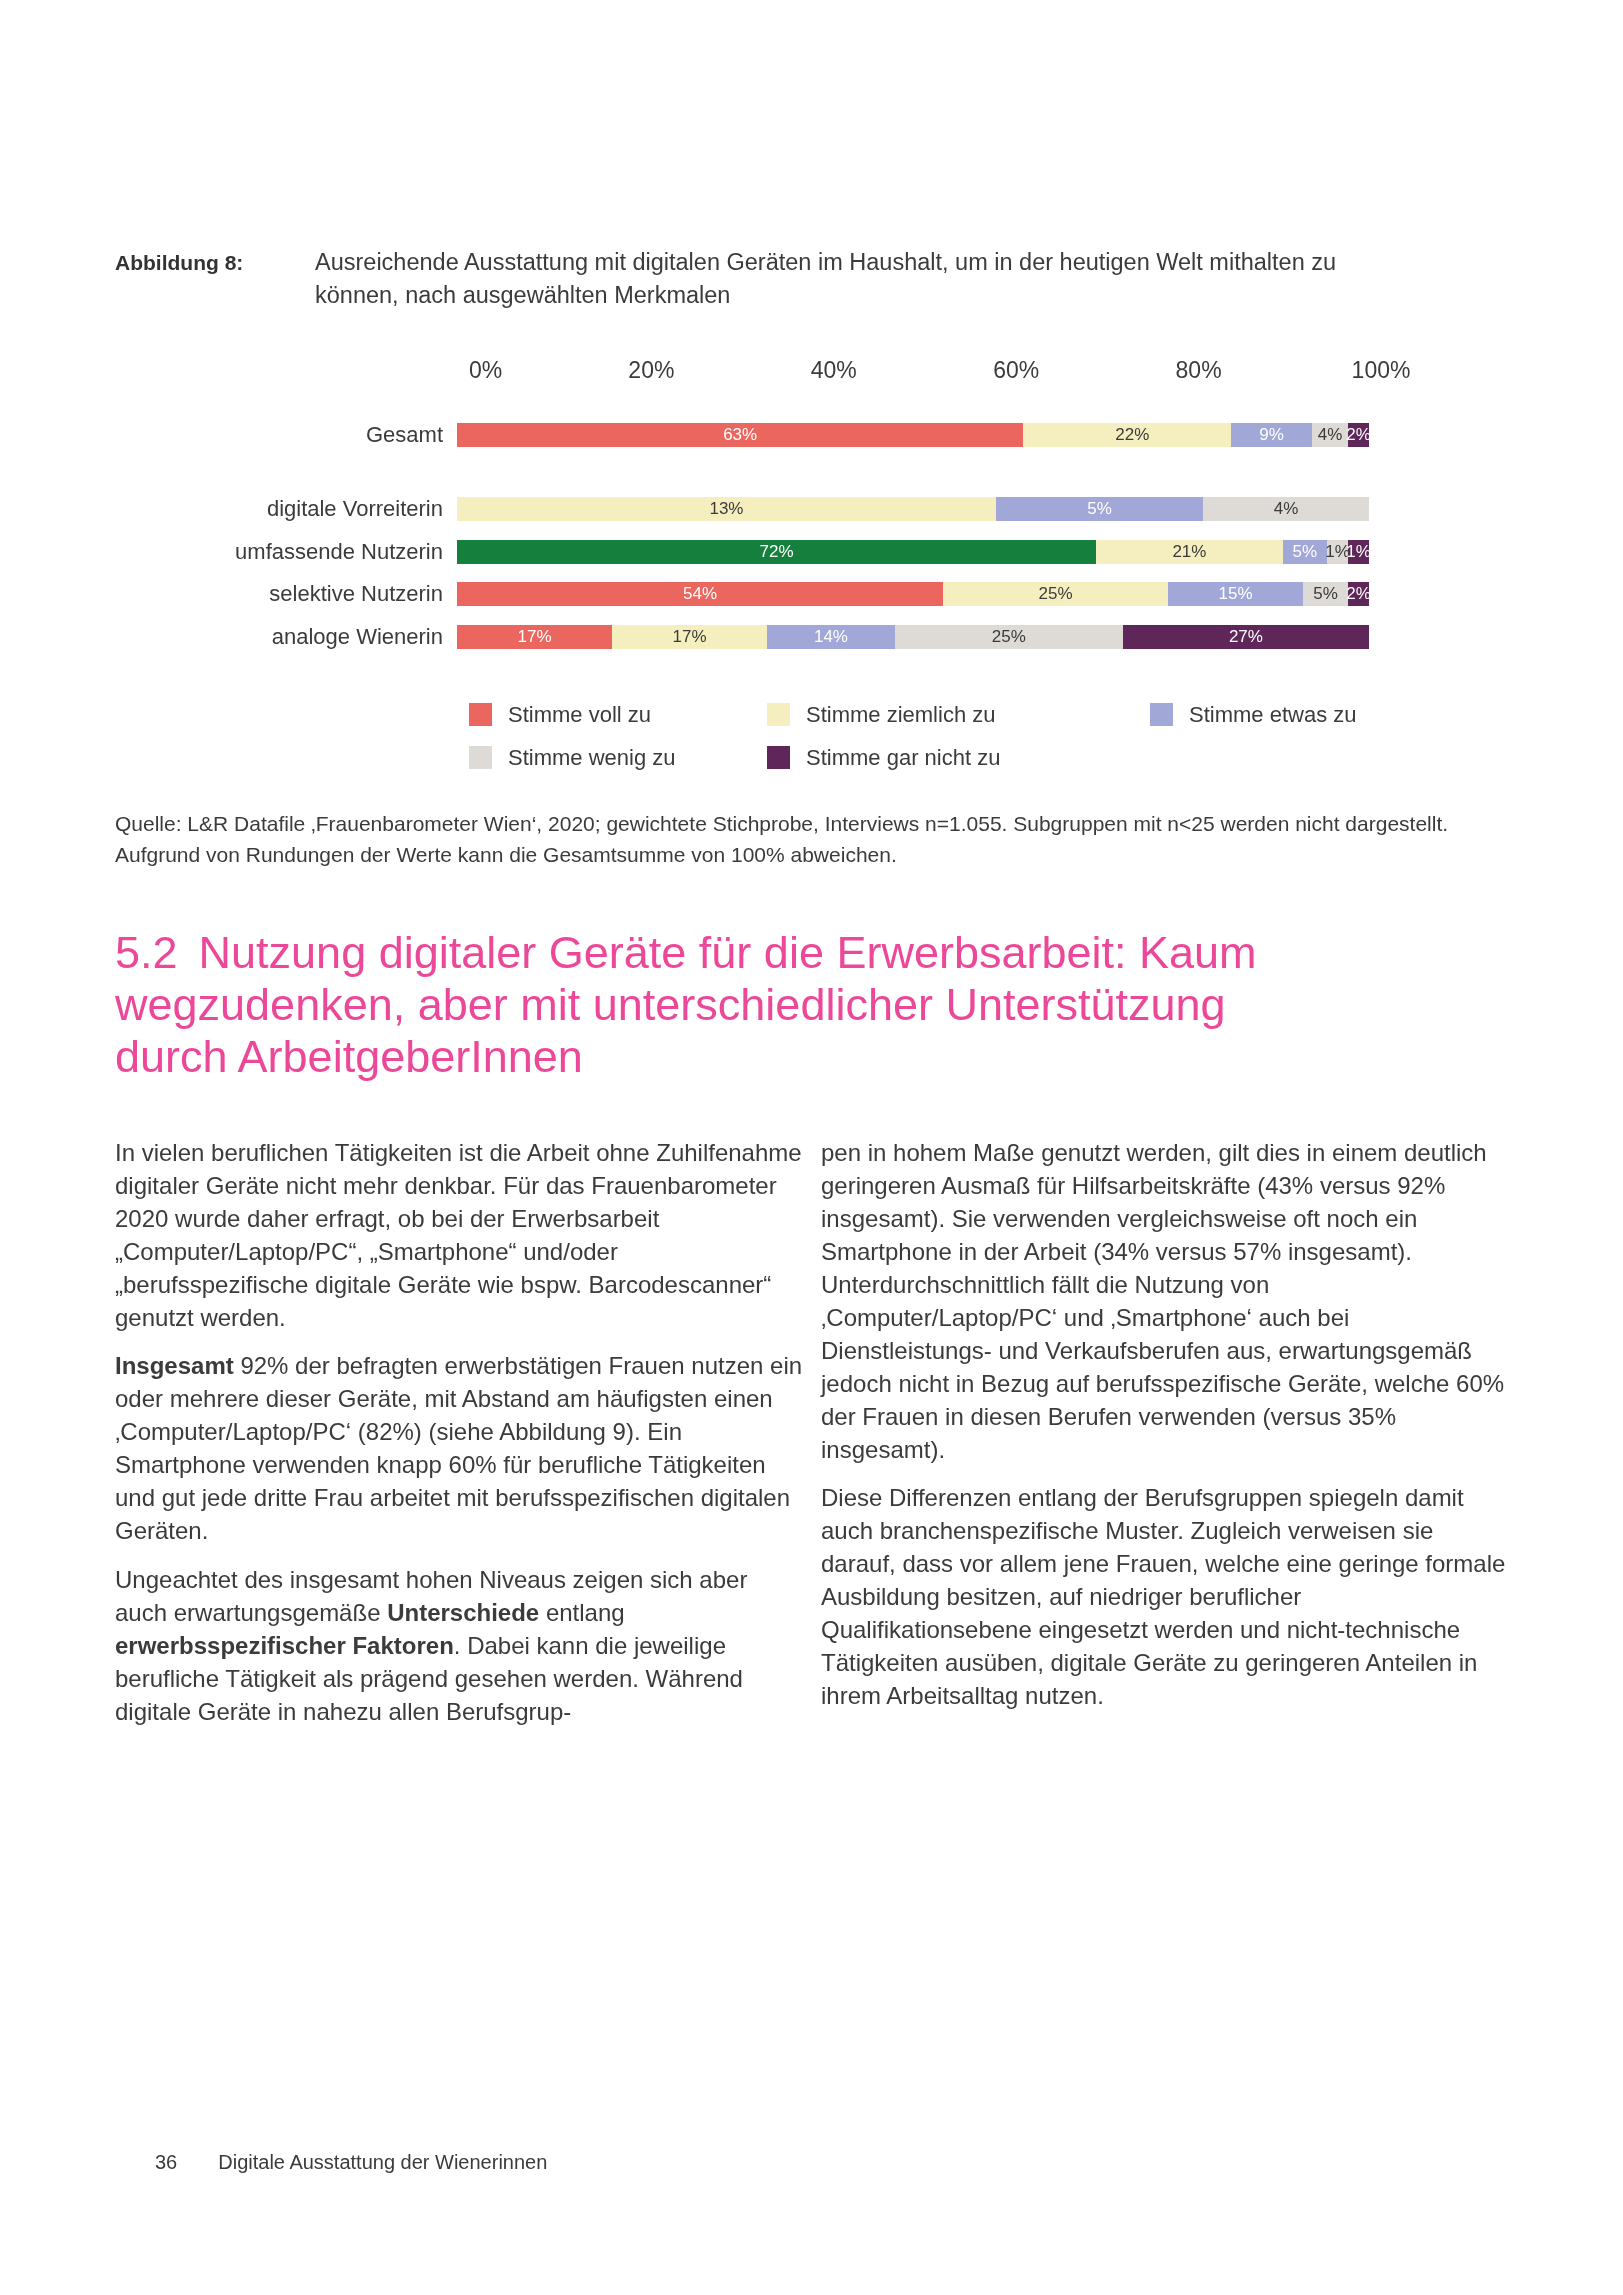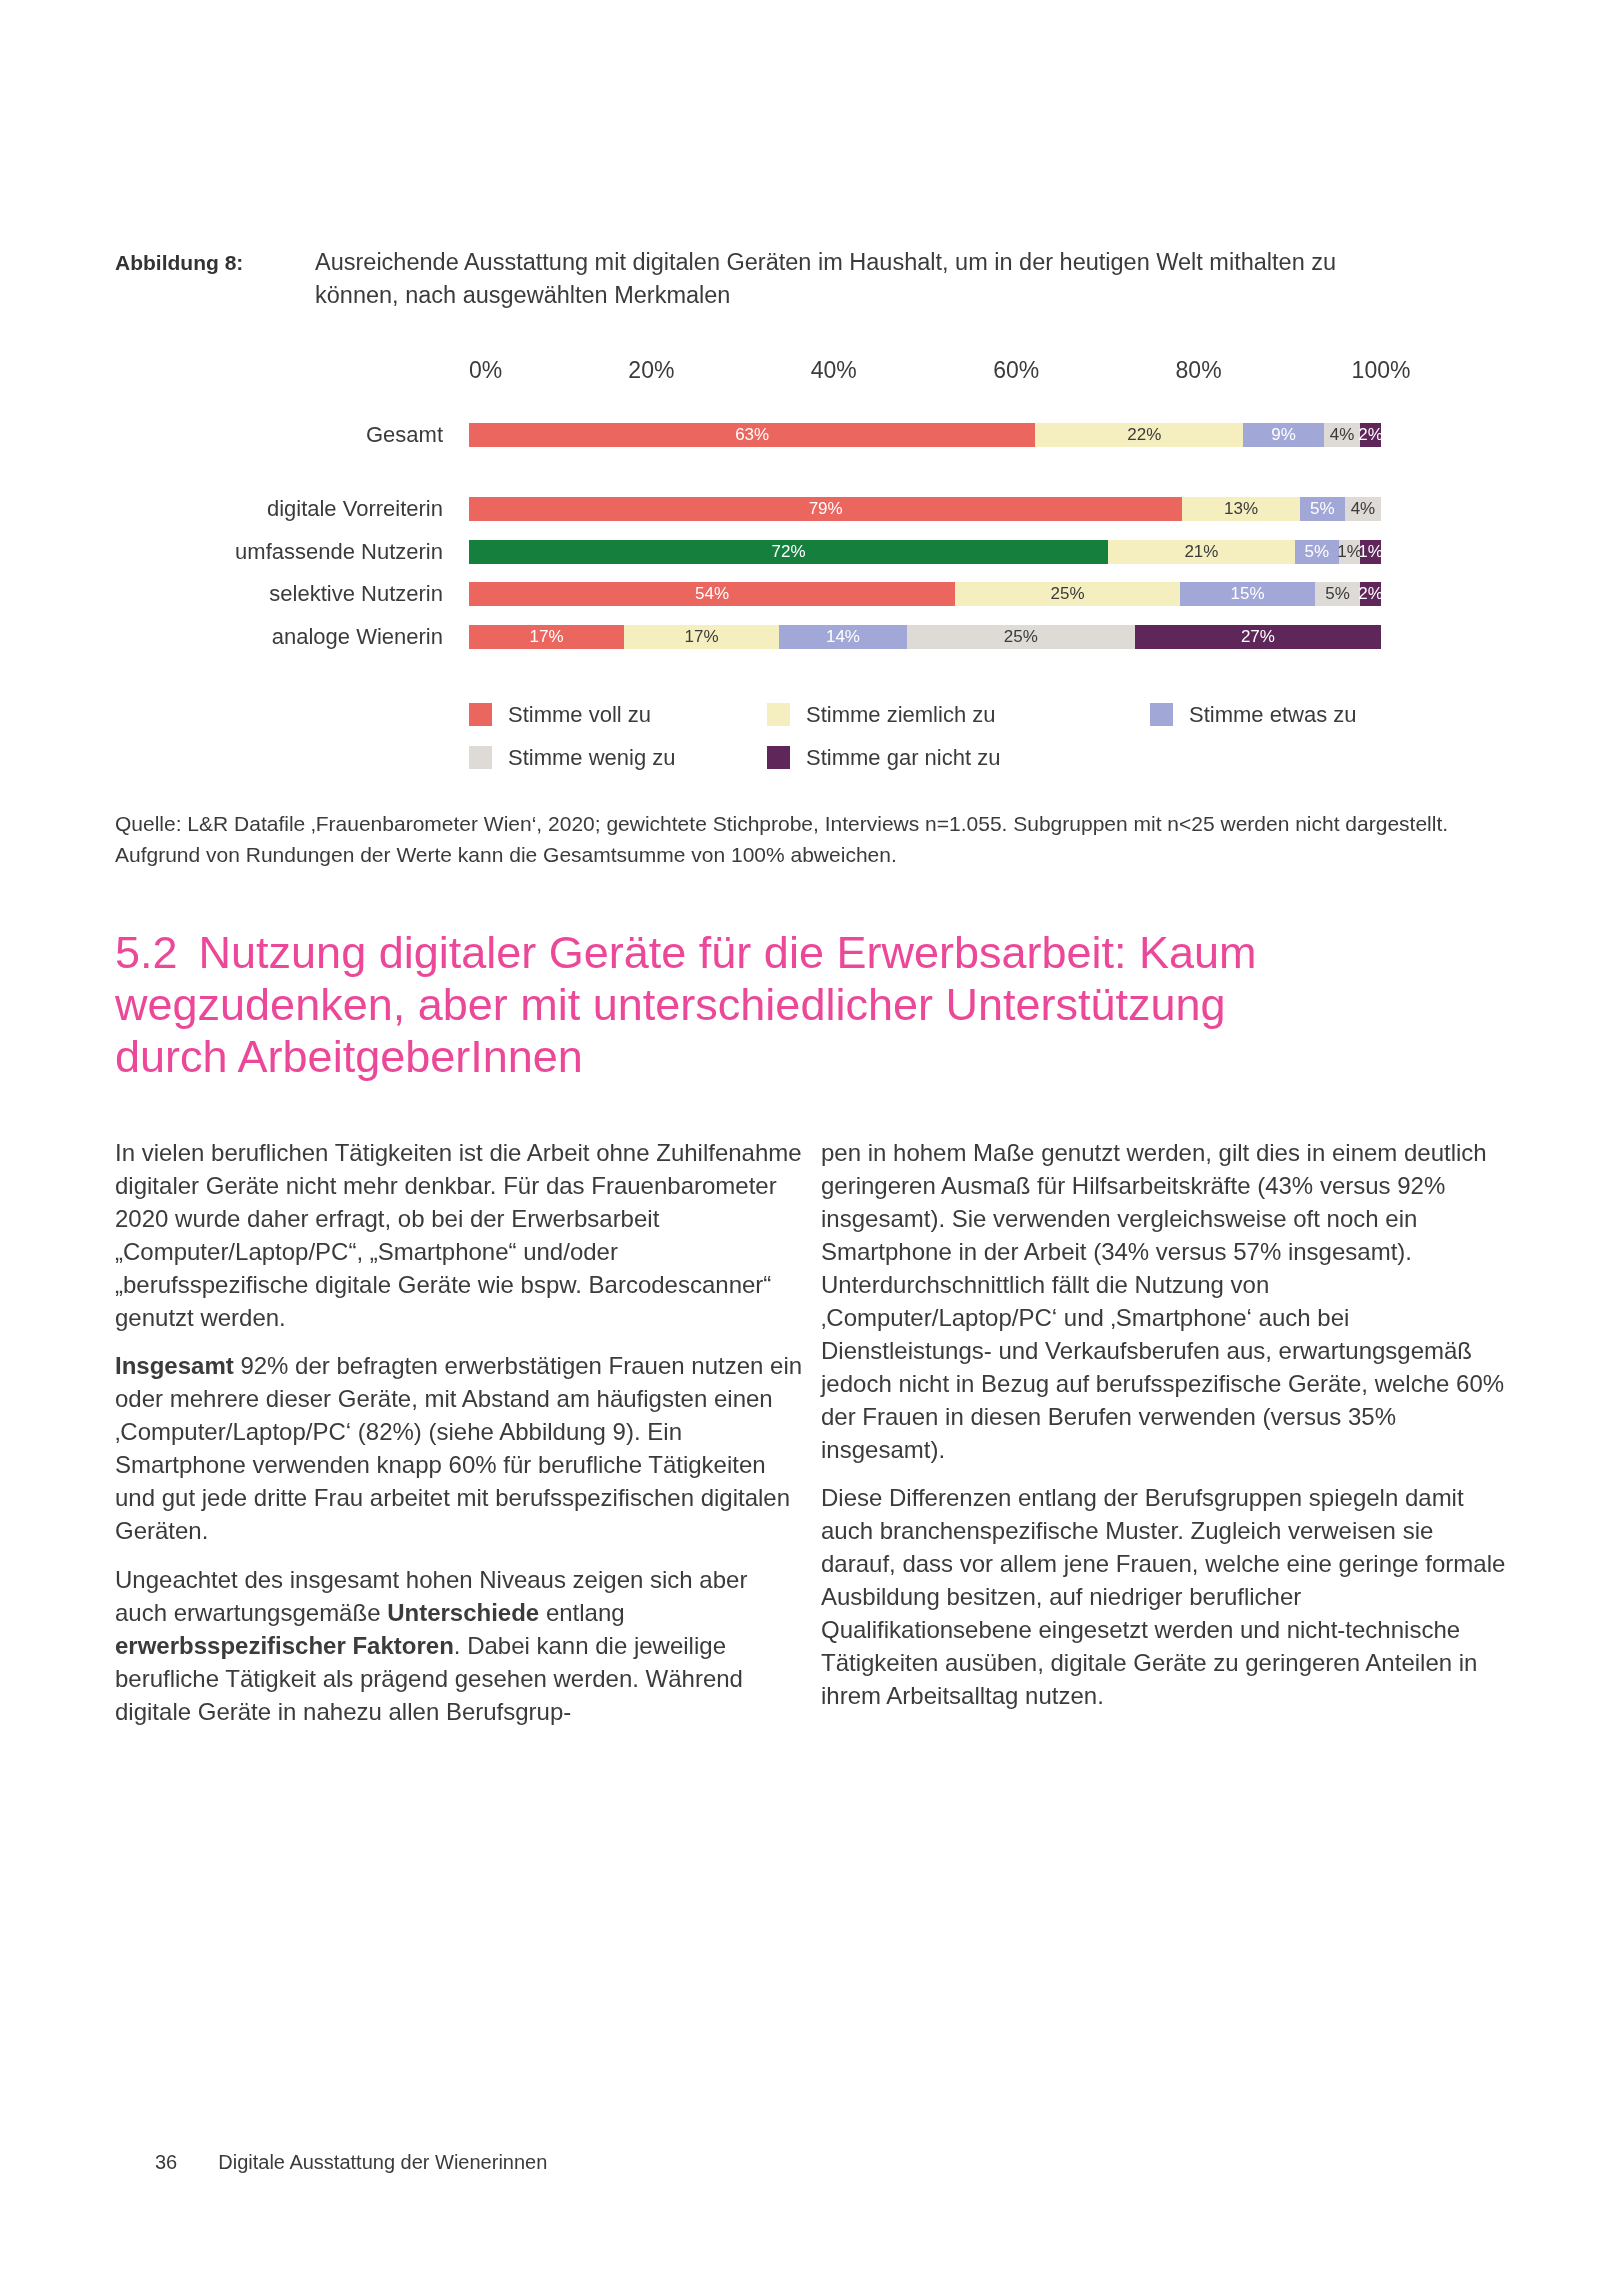--- a/index.html
+++ b/index.html
@@ -17,21 +17,21 @@
   .fig-title{max-width:1063px;font-size:23.5px;line-height:33px;color:#3b3b3b;}
   
   .chart{position:absolute;left:115px;top:357px;width:1412px;}
   .axis{position:relative;margin-left:354px;width:912px;height:28px;}
   .axis .tick{position:absolute;top:0;font-size:23px;color:#3b3b3b;transform:translateX(-50%);white-space:nowrap;}
   .axis .tick.first{transform:none;}
   .rows{margin-top:38px;}
   .chart-row{display:flex;align-items:center;height:24px;margin-bottom:18.7px;}
   .chart-row.gesamt{margin-bottom:50px;}
   .chart-row:last-child{margin-bottom:0;}
-  .row-label{width:328px;flex:0 0 328px;padding-right:26px;text-align:right;font-size:22px;color:#3b3b3b;white-space:nowrap;}
+  .row-label{width:328px;flex:0 0 328px;padding-right:14px;text-align:right;font-size:22px;color:#3b3b3b;white-space:nowrap;}
   .bar-track{width:912px;flex:0 0 912px;height:24px;display:flex;}
   .bar-seg{position:relative;height:24px;display:flex;align-items:center;justify-content:center;overflow:visible;}
   .seg-label{font-size:17px;color:#ffffff;white-space:nowrap;z-index:2;}
   .seg-label.dark-text{color:#3b3b3b;}
   
   .legend{position:relative;margin-left:354px;margin-top:54px;height:69px;}
   .legend-item{position:absolute;display:flex;align-items:center;height:23px;}
   .legend-swatch{width:23px;height:23px;flex:0 0 23px;margin-right:16px;}
   .legend-label{font-size:22px;color:#3b3b3b;white-space:nowrap;}
   
@@ -86,23 +86,20 @@
               <span class="seg-label dark-text">4%</span>
             </div>
             <div class="bar-seg" style="flex: 2 1 0px; min-width: 21px; background: rgb(94, 38, 89);">
               <span class="seg-label">2%</span>
             </div>
           </div>
         </div>
         <div class="chart-row">
           <div class="row-label">digitale Vorreiterin</div>
           <div class="bar-track">
-            <div class="bar-seg" style="flex: 79 1 0px; background: rgb(234, 102, 95);">
-              <span class="seg-label">79%</span>
-            </div>
             <div class="bar-seg" style="flex: 13 1 0px; background: rgb(245, 239, 192);">
               <span class="seg-label dark-text">13%</span>
             </div>
             <div class="bar-seg" style="flex: 5 1 0px; background: rgb(161, 167, 215);">
               <span class="seg-label">5%</span>
             </div>
             <div class="bar-seg" style="flex: 4 1 0px; background: rgb(222, 218, 213);">
               <span class="seg-label dark-text">4%</span>
             </div>
           </div>

